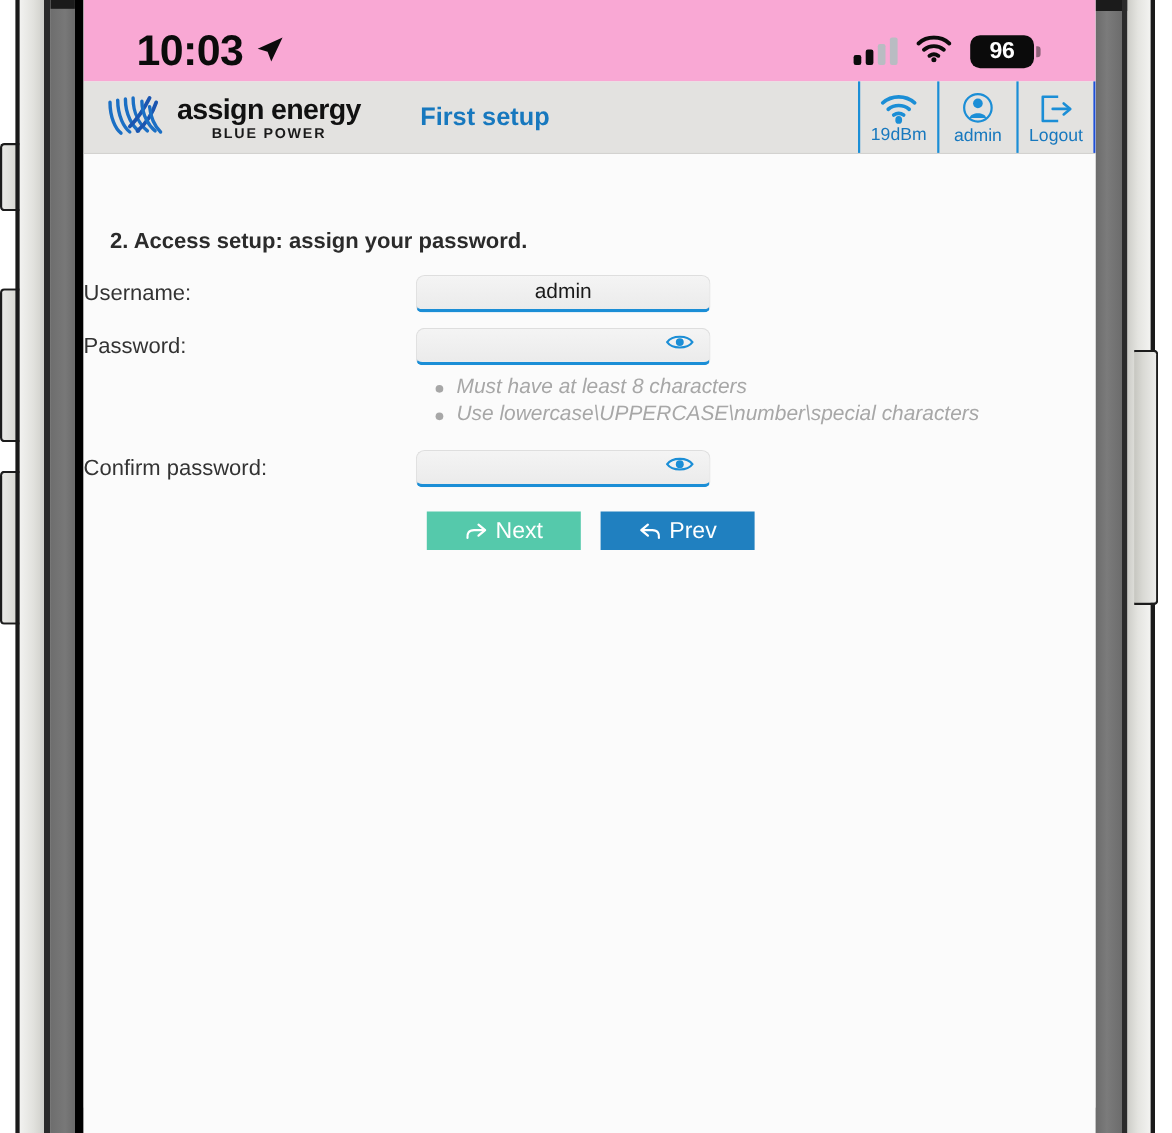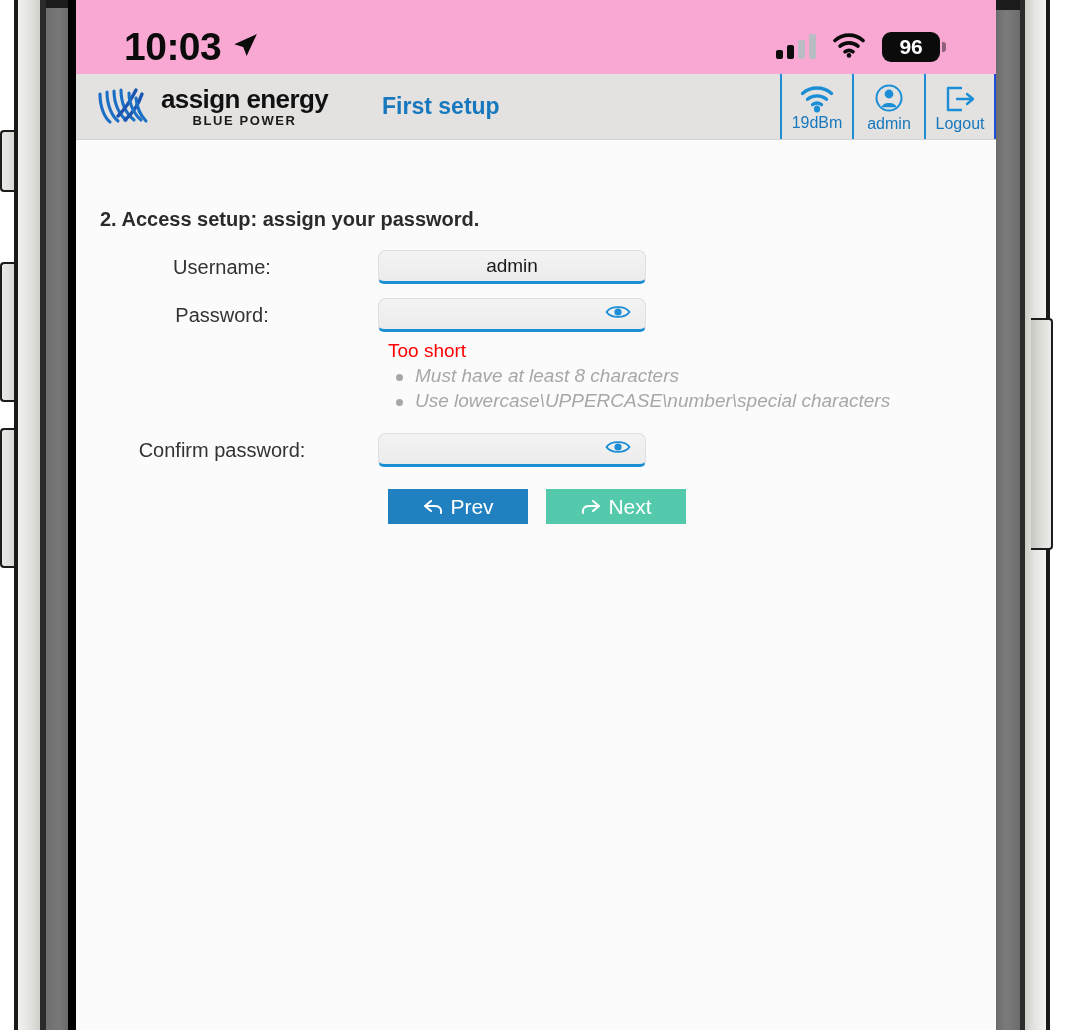--- a/index.html
+++ b/index.html
@@ -119,21 +119,21 @@
   
   .content { position:relative; width:100%; height:calc(100% - 163px); background:#fbfbfb; }
   .section-title {
     position:absolute; left:24px; top:68px;
     font-size:20px; font-weight:700; color:#2b2b2b;
   }
 
   .form { position:absolute; left:0; top:110px; width:100%; }
   .frow { display:flex; align-items:center; margin-bottom:14px; }
   .flabel {
-    width:302px; text-align:center; padding-right:10px;
+    width:302px; text-align:left; padding-right:10px;
     font-size:20px; color:#333;
   }
   .field {
     position:relative; width:268px; height:34px;
     background: linear-gradient(180deg,#f4f4f4 0%,#ebebeb 100%);
     border:1px solid #dedede; border-bottom:3px solid #1b8ed6;
     border-radius:8px 8px 6px 6px;
     display:flex; align-items:center; justify-content:center;
     font-size:19px; color:#1a1a1a;
   }
@@ -310,58 +310,57 @@
             <span class="eye">
               <svg width="26" height="16" viewBox="0 0 26 16">
                 <path d="M1.5 8 C6 1.5 20 1.5 24.5 8 C20 14.5 6 14.5 1.5 8 Z" stroke="#1b8ed6" stroke-width="1.9" fill="none"></path>
                 <circle cx="13" cy="8" r="3.6" fill="#1b8ed6"></circle>
               </svg>
             </span>
           </div>
         </div>
 
         <div class="hints">
-          <div class="err">Too short</div>
           <ul class="hint-list">
             <li>Must have at least 8 characters</li>
             <li>Use lowercase\UPPERCASE\number\special characters</li>
           </ul>
         </div>
 
         <div class="frow" style="margin-top:20px;">
           <div class="flabel">Confirm password:</div>
           <div class="field">
             <span></span>
             <span class="eye">
               <svg width="26" height="16" viewBox="0 0 26 16">
                 <path d="M1.5 8 C6 1.5 20 1.5 24.5 8 C20 14.5 6 14.5 1.5 8 Z" stroke="#1b8ed6" stroke-width="1.9" fill="none"></path>
                 <circle cx="13" cy="8" r="3.6" fill="#1b8ed6"></circle>
               </svg>
             </span>
           </div>
         </div>
 
         <div class="btnrow">
+          <button class="btn btn-next">
+            <span>
+              <svg width="22" height="20" viewBox="0 0 22 20">
+                <path d="M13 4 L19 9 L13 14" stroke="#fff" stroke-width="2" fill="none" stroke-linecap="round" stroke-linejoin="round"></path>
+                <path d="M18.4 9 H9 C4 9 2.5 12 3 16" stroke="#fff" stroke-width="2" fill="none" stroke-linecap="round"></path>
+              </svg>
+            </span>
+            <span>Next</span>
+          </button>
           <button class="btn btn-prev">
             <span>
               <svg width="22" height="20" viewBox="0 0 22 20">
                 <path d="M9 4 L3 9 L9 14" stroke="#fff" stroke-width="2" fill="none" stroke-linecap="round" stroke-linejoin="round"></path>
                 <path d="M3.6 9 H13 C18 9 19.5 12 19 16" stroke="#fff" stroke-width="2" fill="none" stroke-linecap="round"></path>
               </svg>
             </span>
             <span>Prev</span>
           </button>
-          <button class="btn btn-next">
-            <span>
-              <svg width="22" height="20" viewBox="0 0 22 20">
-                <path d="M13 4 L19 9 L13 14" stroke="#fff" stroke-width="2" fill="none" stroke-linecap="round" stroke-linejoin="round"></path>
-                <path d="M18.4 9 H9 C4 9 2.5 12 3 16" stroke="#fff" stroke-width="2" fill="none" stroke-linecap="round"></path>
-              </svg>
-            </span>
-            <span>Next</span>
-          </button>
         </div>
 
       </div>
     </div>
 
   </div>
 </div>
 
 </body></html>

